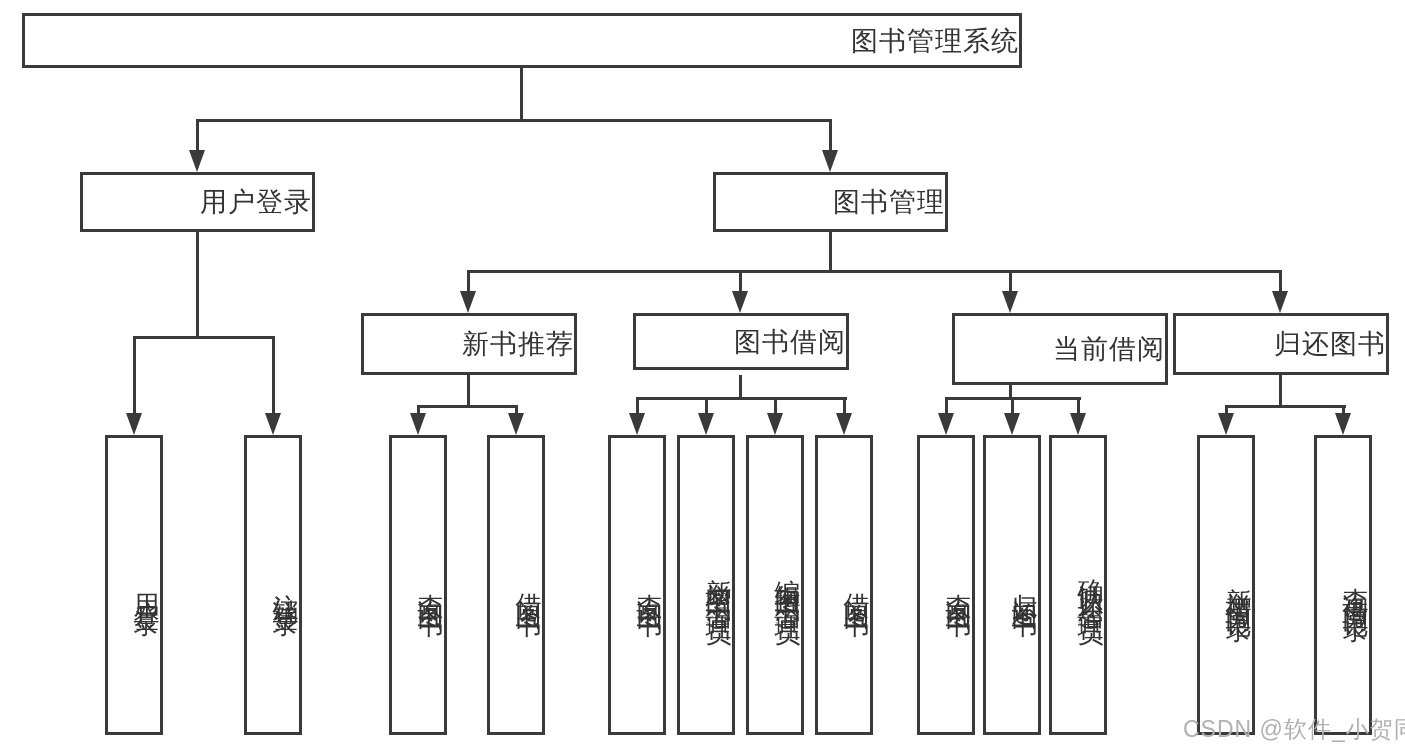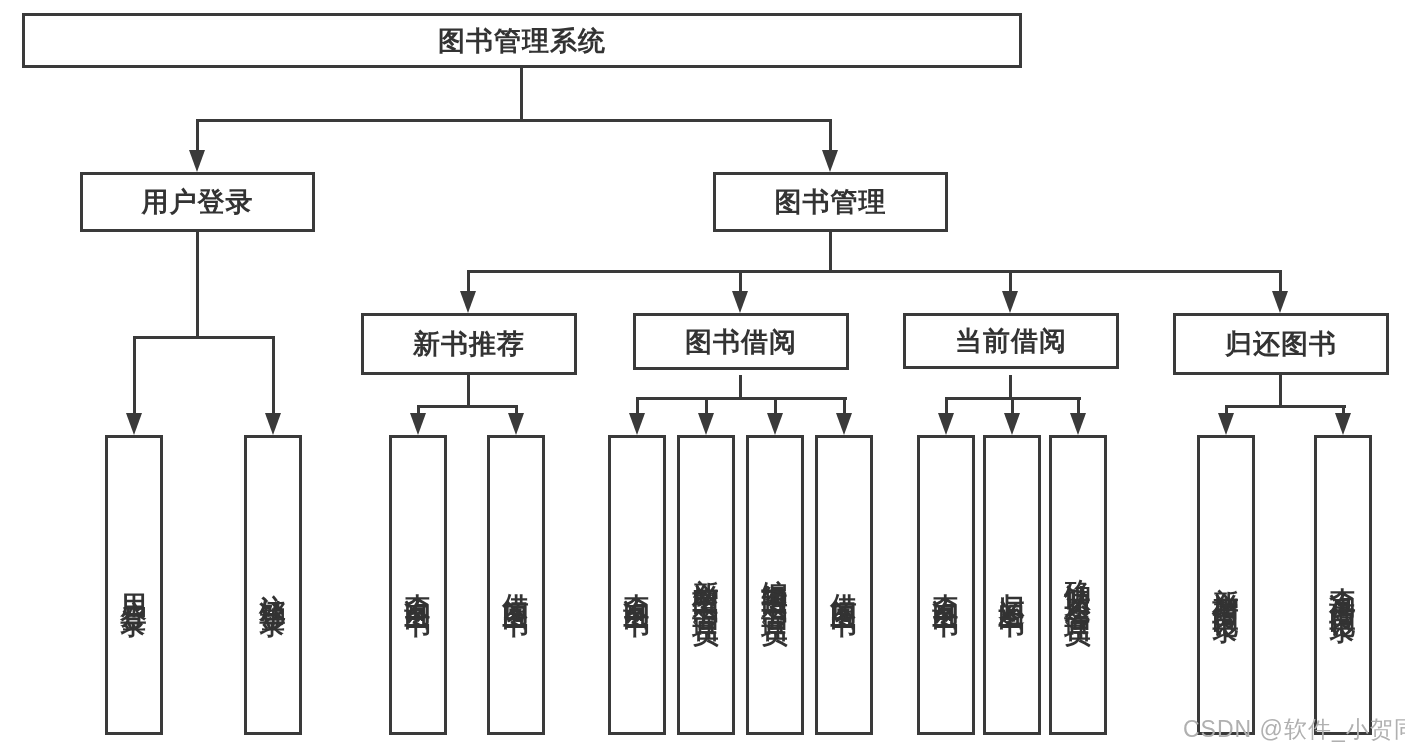--- a/index.html
+++ b/index.html
@@ -3,22 +3,22 @@
 <meta charset="utf-8">
 <style>
   :root{
     --line:#3a3a3a; --text:#333333; --box-bg:#ffffff; --watermark:#b0b0b0; --background:#ffffff;
   }
   html,body{margin:0;padding:0;}
   body{background:var(--background); font-family:"Liberation Sans","DejaVu Sans",sans-serif;}
   .canvas{position:relative;width:1405px;height:747px;background:var(--background);overflow:hidden;}
   .box{
     position:absolute; box-sizing:border-box; background:var(--box-bg);
-    border:3px solid var(--line); display:flex; align-items:center; justify-content:center;
-    color:var(--text); z-index:2;font-weight:bold;
+    border:3px solid var(--line); display:flex; align-items:center; justify-content:flex-end;
+    color:var(--text); z-index:2;
   }
   .h{font-size:27px; letter-spacing:1px;}
   .v{top:435px; width:58px; height:300px;}
   .vt{
     writing-mode:vertical-rl; text-orientation:mixed;
     font-size:26px; letter-spacing:6px; line-height:1; color:var(--text);
   }
   .ln{position:absolute; background:var(--line); z-index:1;}
   .ar{
     position:absolute; width:0; height:0; z-index:1;
@@ -45,21 +45,21 @@
   <div class="box h" style="left:713px;top:172px;width:235px;height:60px">
     <span>图书管理</span>
   </div>
 
   <div class="box h" style="left:361px;top:313px;width:216px;height:62px">
     <span>新书推荐</span>
   </div>
   <div class="box h" style="left:633px;top:313px;width:216px;height:57px">
     <span>图书借阅</span>
   </div>
-  <div class="box h" style="left:903px;top:313px;width:216px;height:56px">
+  <div class="box h" style="left:952px;top:313px;width:216px;height:72px">
     <span>当前借阅</span>
   </div>
   <div class="box h" style="left:1173px;top:313px;width:216px;height:62px">
     <span>归还图书</span>
   </div>
 
   <div class="box v" style="left:105px">
     <span class="vt">用户登录</span>
   </div>
   <div class="box v" style="left:244px">

